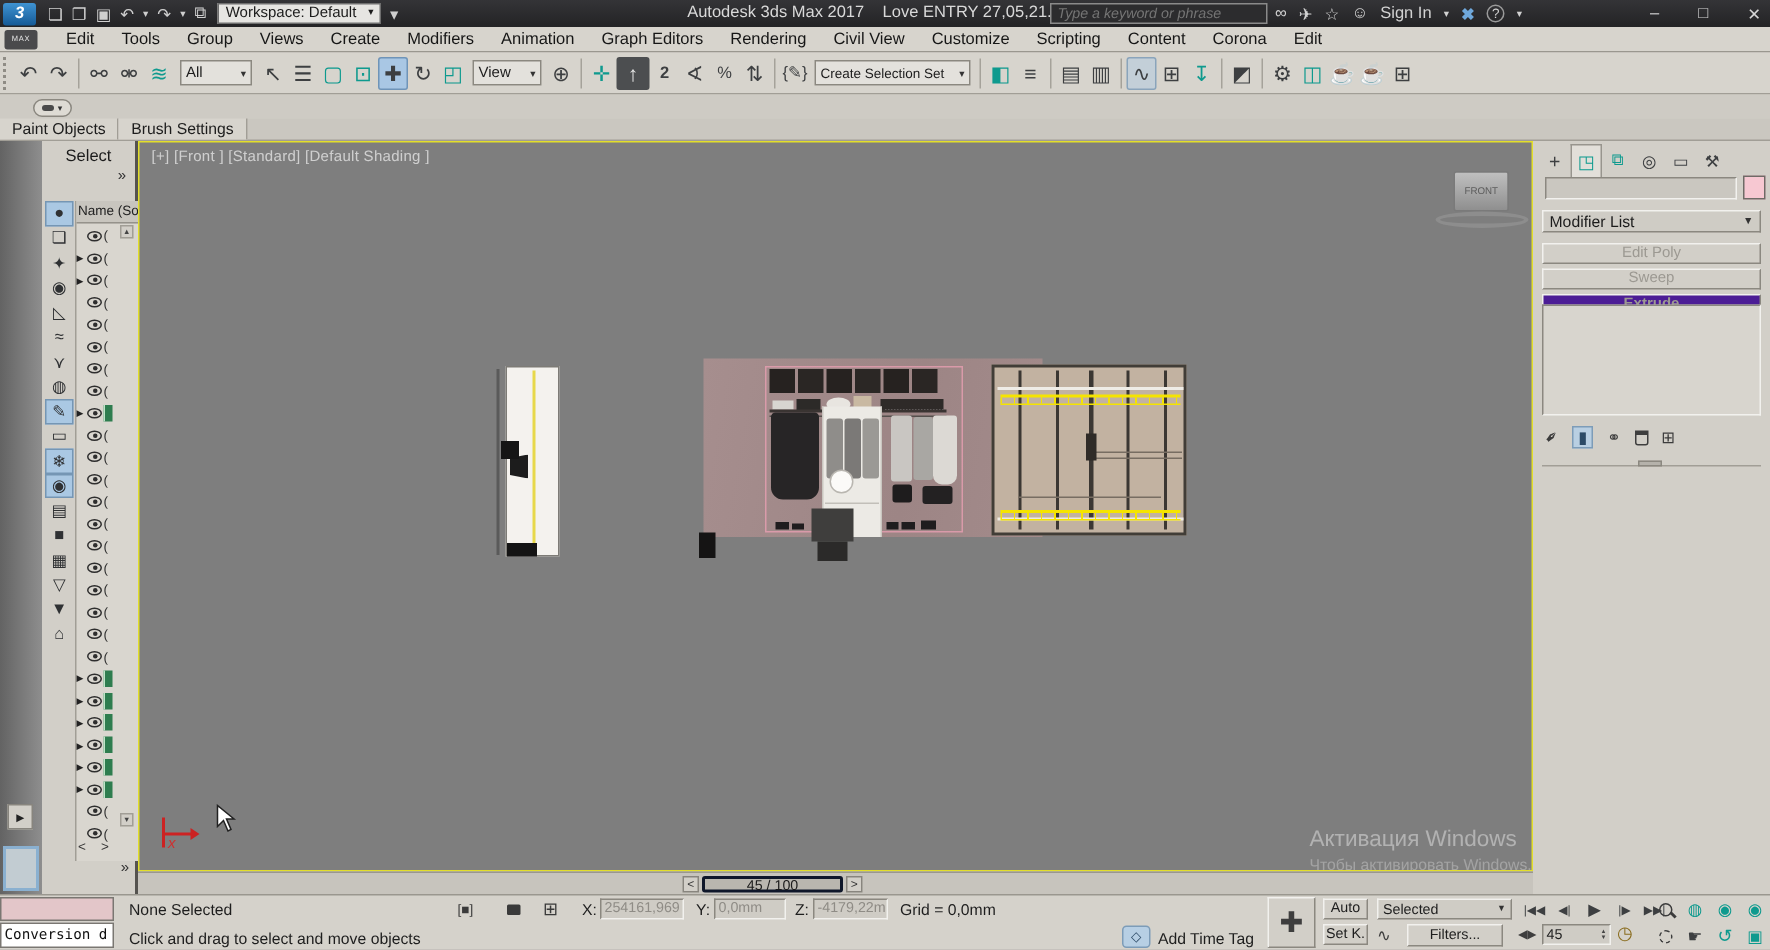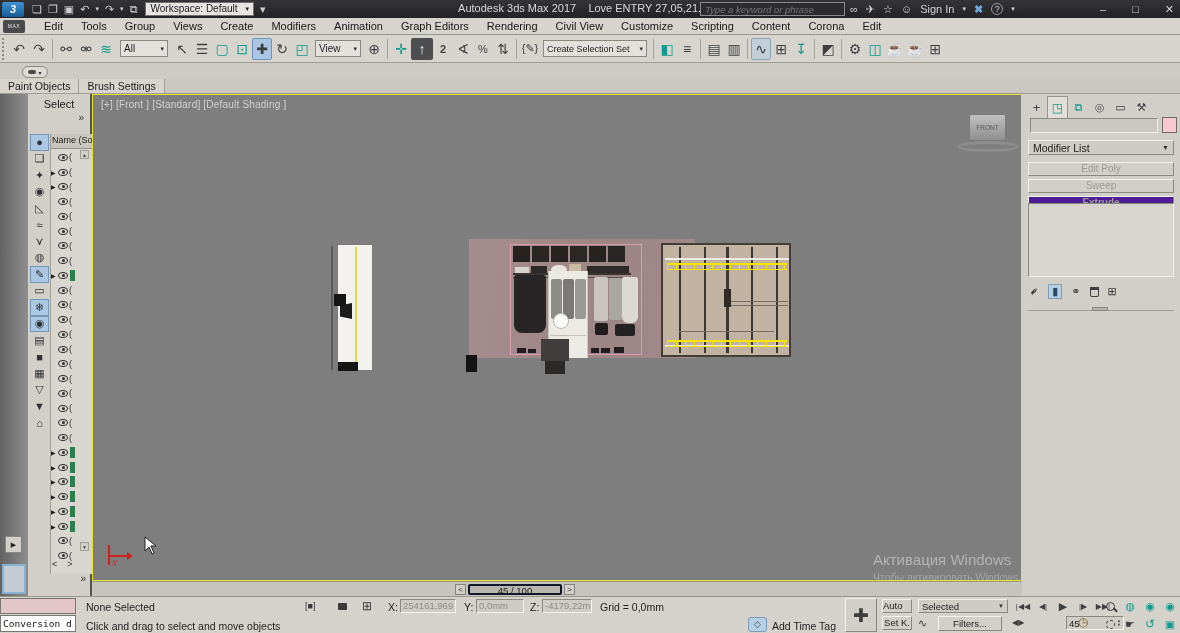--- a/index.html
+++ b/index.html
@@ -539,38 +539,38 @@
     <div class="abs" style="left:400px;top:2px;width:56px;height:14px;background:#cfccc5;border:1px solid;border-color:#8b8880 #f2f1ee #f2f1ee #8b8880;font-size:9.5px;color:#8f8c86;line-height:12px;padding:0 2px;overflow:hidden">254161,969</div>
     <span class="abs" style="left:464px;top:4px;font-size:10.5px;color:#1e1e1e">Y:</span>
     <div class="abs" style="left:476px;top:2px;width:48px;height:14px;background:#cfccc5;border:1px solid;border-color:#8b8880 #f2f1ee #f2f1ee #8b8880;font-size:9.5px;color:#8f8c86;line-height:12px;padding:0 2px;overflow:hidden">0,0mm</div>
     <span class="abs" style="left:530px;top:4px;font-size:10.5px;color:#1e1e1e">Z:</span>
     <div class="abs" style="left:542px;top:2px;width:50px;height:14px;background:#cfccc5;border:1px solid;border-color:#8b8880 #f2f1ee #f2f1ee #8b8880;font-size:9.5px;color:#8f8c86;line-height:12px;padding:0 2px;overflow:hidden">-4179,22m</div>
     <span class="abs" style="left:600px;top:4px;font-size:10.5px;color:#1e1e1e">Grid = 0,0mm</span>
     <div class="abs" style="left:748px;top:20px;width:19px;height:15px;background:#b7cfe4;border:1px solid #7d9cb8;border-radius:3px;font-size:9px;color:#2c4a66;text-align:center;line-height:13px">◇</div>
     <span class="abs" style="left:772px;top:23px;font-size:10.5px;color:#1e1e1e">Add Time Tag</span>
 
     <div class="abs" style="left:845px;top:1px;width:32px;height:34px;background:#d2cfc8;border:1px solid;border-color:#f2f1ee #8b8880 #8b8880 #f2f1ee;font-size:19px;color:#3e3e3e;display:flex;align-items:center;justify-content:center">✚</div>
-    <div class="abs" style="left:882px;top:2px;width:30px;height:14px;background:#d2cfc8;border:1px solid;border-color:#f2f1ee #8b8880 #8b8880 #f2f1ee;font-size:9.5px;line-height:12px;color:#1e1e1e">Auto</div>
+    <div class="abs" style="left:882px;top:2px;width:30px;height:14px;background:#d2cfc8;border:1px solid;border-color:#f2f1ee #8b8880 #8b8880 #f2f1ee;font-size:9.5px;text-align:center;line-height:12px;color:#1e1e1e">Auto</div>
     <div class="abs" style="left:882px;top:19px;width:30px;height:14px;background:#d2cfc8;border:1px solid;border-color:#f2f1ee #8b8880 #8b8880 #f2f1ee;font-size:9.5px;text-align:center;line-height:12px;color:#1e1e1e">Set K.</div>
     <div class="abs" style="left:918px;top:2px;width:90px;height:14px;background:#cfccc5;border:1px solid;border-color:#f2f1ee #8b8880 #8b8880 #f2f1ee;display:flex;align-items:center;padding:0 3px">
       <span style="flex:1;font-size:9.5px;color:#1e1e1e">Selected</span>
       <span style="font-size:6px;color:#333">▼</span>
     </div>
     <span class="abs" style="left:918px;top:20px;font-size:11px;color:#3e3e3e">∿</span>
     <div class="abs" style="left:938px;top:19px;width:64px;height:15px;background:#d2cfc8;border:1px solid;border-color:#f2f1ee #8b8880 #8b8880 #f2f1ee;font-size:9.5px;text-align:center;line-height:13px;color:#1e1e1e">Filters...</div>
 
     <div class="abs" style="left:1012px;top:2px;display:flex;gap:1px">
       <span class="tbi small" style="height:15px;min-width:22px;font-size:8px">|◀◀</span>
       <span class="tbi small" style="height:15px;min-width:16px;font-size:8px">◀|</span>
       <span class="tbi" style="height:15px;min-width:22px;font-size:11px">▶</span>
       <span class="tbi small" style="height:15px;min-width:16px;font-size:8px">|▶</span>
       <span class="tbi small" style="height:15px;min-width:22px;font-size:8px">▶▶|</span>
     </div>
     <span class="abs" style="left:1012px;top:21px;font-size:8px;color:#3e3e3e">◀▶</span>
-    <div class="abs" style="left:1066px;top:19px;width:58px;height:14px;background:#cfccc5;border:1px solid;border-color:#8b8880 #f2f1ee #f2f1ee #8b8880;display:flex;align-items:center;padding:0 2px">
+    <div class="abs" style="left:1028px;top:19px;width:46px;height:14px;background:#cfccc5;border:1px solid;border-color:#8b8880 #f2f1ee #f2f1ee #8b8880;display:flex;align-items:center;padding:0 2px">
       <span style="flex:1;font-size:9.5px;color:#1e1e1e">45</span>
       <span style="display:flex;flex-direction:column;font-size:4px;color:#444;line-height:4px">
           <span>▲</span>
           <span>▼</span>
         </span>
     </div>
     <span class="abs" style="left:1078px;top:18px;font-size:12px;color:#8a6d1f">◷</span>
 
     <div class="abs" style="left:1100px;top:1px;display:grid;grid-template-columns:repeat(4,19px);grid-auto-rows:17px;gap:1px">
       <span class="tbi small" style="height:16px">

